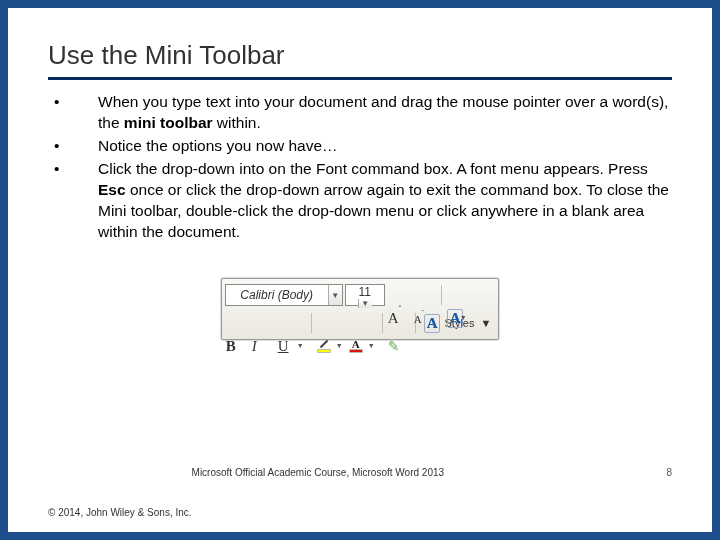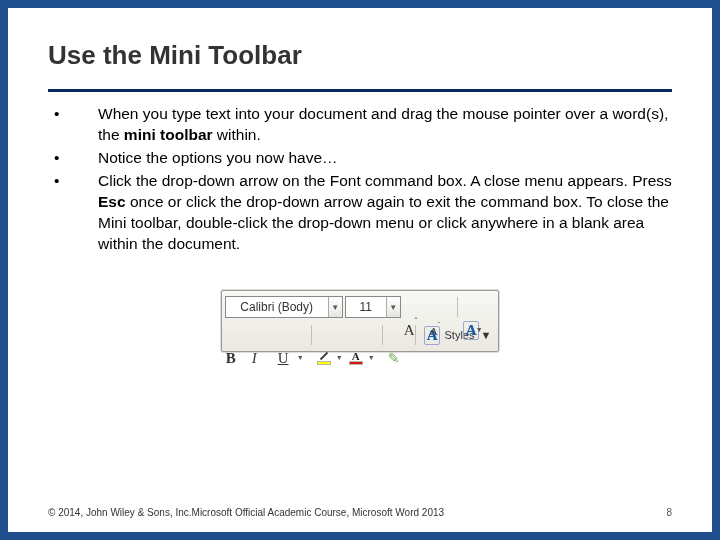--- a/index.html
+++ b/index.html
@@ -13,22 +13,22 @@
   }
   .slide {
     position: absolute;
     top: 8px; left: 8px; right: 8px; bottom: 8px;
     background: white;
     padding: 32px 40px 10px 40px;
   }
   .title {
     font-size: 26px;
     color: #333;
-    margin-bottom: 18px;
-    font-weight: bold;
+    margin-bottom: 6px;
+    font-weight: normal;
   }
   .rule {
     border: none;
     border-top: 3px solid #0a2a5c;
     margin: 0 0 12px 0;
   }
   .bullets {
     font-size: 15.5px;
     color: #000;
     line-height: 1.35;
@@ -75,23 +75,23 @@
     color: #333;
   }
   .combo .ctext { padding: 0 6px; }
   .combo .arrow {
     border-left: 1px solid #aaa;
     width: 14px; height: 100%;
     display: flex; align-items: center; justify-content: center;
     background: linear-gradient(#fff,#e6e6e0);
     font-size: 8px; color: #555;
   }
-  .font-combo { width: 118px; }
+  .font-combo { width: 118px; font-style: italic; }
   .font-combo .ctext { flex: 1; }
-  .size-combo { width: 56px; }
+  .size-combo { width: 40px; flex-direction: column; }
   .size-combo .ctext { flex: 1; }
 
   .ibtn {
     width: 24px; height: 22px;
     display: inline-flex;
     align-items: center; 
     border: 1px solid transparent;
     border-radius: 2px;
     font-size: 13px;
     color: #333;
@@ -165,21 +165,21 @@
   }
   .styles-btn .mini-arrow { position: static; transform: none; margin-left: 2px; }
 
   .footer {
     position: absolute;
     left: 40px; right: 40px; bottom: 14px;
     display: flex;
     font-size: 10px;
     color: #333;
   }
-  .footer .copy { flex: 0 0 auto; }
+  .footer .copy { flex: 0 0 auto; margin-top: 40px; }
   .footer .center { flex: 1; }
   .footer .page { flex: 0 0 auto; color: #555; }
 </style>
 </head>
 <body>
 
 <div class="slide">
 
   <div class="title">Use the Mini Toolbar</div>
   <hr class="rule">
@@ -193,21 +193,21 @@
     </div>
     <div class="row">
       <div class="dot">•</div>
       <div class="txt">
         <span>Notice the options you now have…</span>
       </div>
     </div>
     <div class="row">
       <div class="dot">•</div>
       <div class="txt">
-        <span>Click the drop-down arrow on the Font command box. A close menu appears. Press </span><b>Esc </b><span>once or click the drop-down arrow again to exit the command box. To close the Mini toolbar, double-click the drop-down menu or click anywhere in a blank area within the document.</span>
+        <span>Click the drop-down into on the Font command box. A font menu appears. Press </span><b>Esc </b><span>once or click the drop-down arrow again to exit the command box. To close the Mini toolbar, double-click the drop-down menu or click anywhere in a blank area within the document.</span>
       </div>
     </div>
   </div>
 
   <div class="mini-wrap">
     <div class="mini">
       
       <div class="mini-row">
         <div class="combo font-combo">
           <span class="ctext">Calibri (Body)</span>

